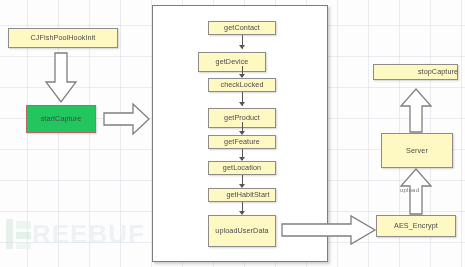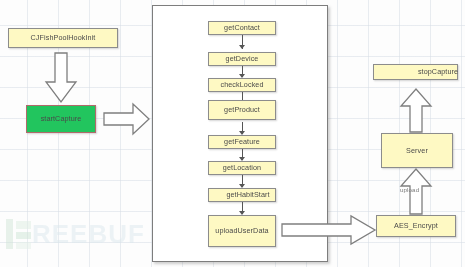--- a/index.html
+++ b/index.html
@@ -140,33 +140,33 @@
   </svg>
 
   <div class="container-box" style="left:152px; top:5px; width:176px; height:257px;"></div>
 
   <div class="node" style="left:208px; top:21px; width:68px; height:14px;">
     <span>getContact</span>
   </div>
   <div class="conn" style="left:241.5px; top:35px; height:14px;"></div>
   <div class="conn-head" style="left:238.8px; top:45px;"></div>
 
-  <div class="node" style="left:208px; top:52px; width:68px; height:14px;align-items:center;">
+  <div class="node" style="left:198px; top:52px; width:68px; height:20px;align-items:center;">
     <span>getDevice</span>
   </div>
   <div class="conn" style="left:241.5px; top:66px; height:11px;"></div>
   <div class="conn-head" style="left:238.8px; top:74px;"></div>
 
   <div class="node" style="left:208px; top:78px; width:68px; height:14px;">
     <span>checkLocked</span>
   </div>
   <div class="conn" style="left:241.5px; top:92px; height:14px;"></div>
   <div class="conn-head" style="left:238.8px; top:102px;"></div>
 
-  <div class="node" style="left:208px; top:100px; width:68px; height:20px;">
+  <div class="node" style="left:208px; top:108px; width:68px; height:20px;">
     <span>getProduct</span>
   </div>
   <div class="conn" style="left:241.5px; top:122px; height:12px;"></div>
   <div class="conn-head" style="left:238.8px; top:131px;"></div>
 
   <div class="node" style="left:208px; top:135px; width:68px; height:14px;justify-content:center;">
     <span>getFeature</span>
   </div>
   <div class="conn" style="left:241.5px; top:149px; height:11px;"></div>
   <div class="conn-head" style="left:238.8px; top:157px;"></div>

